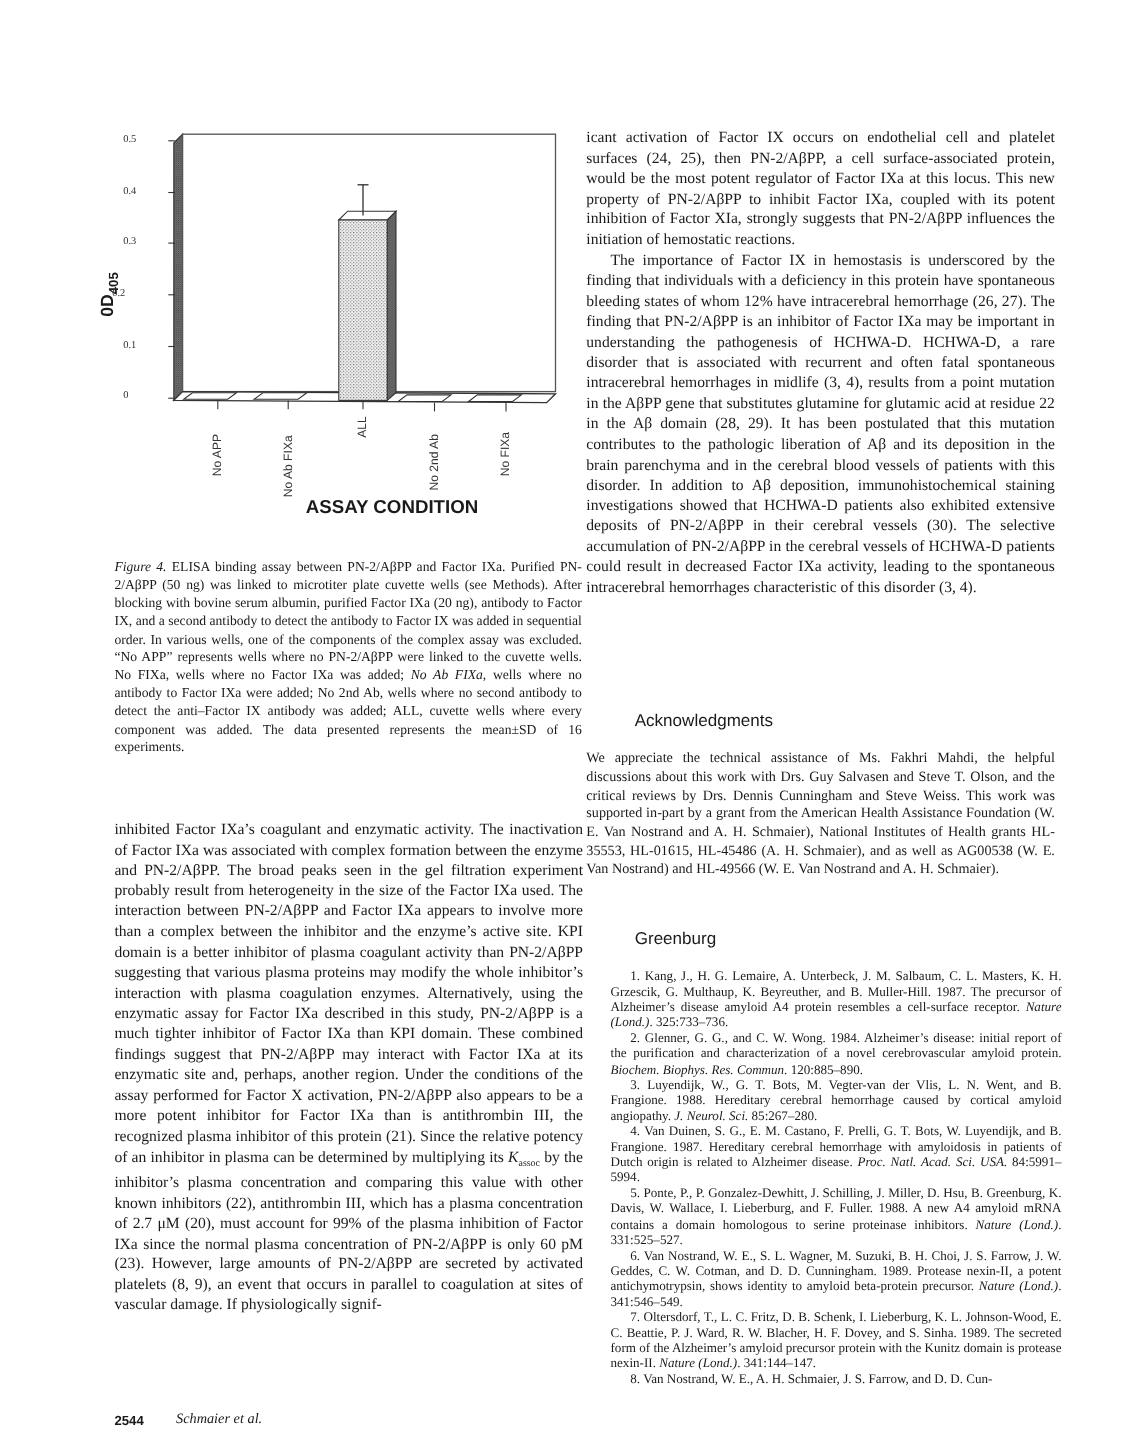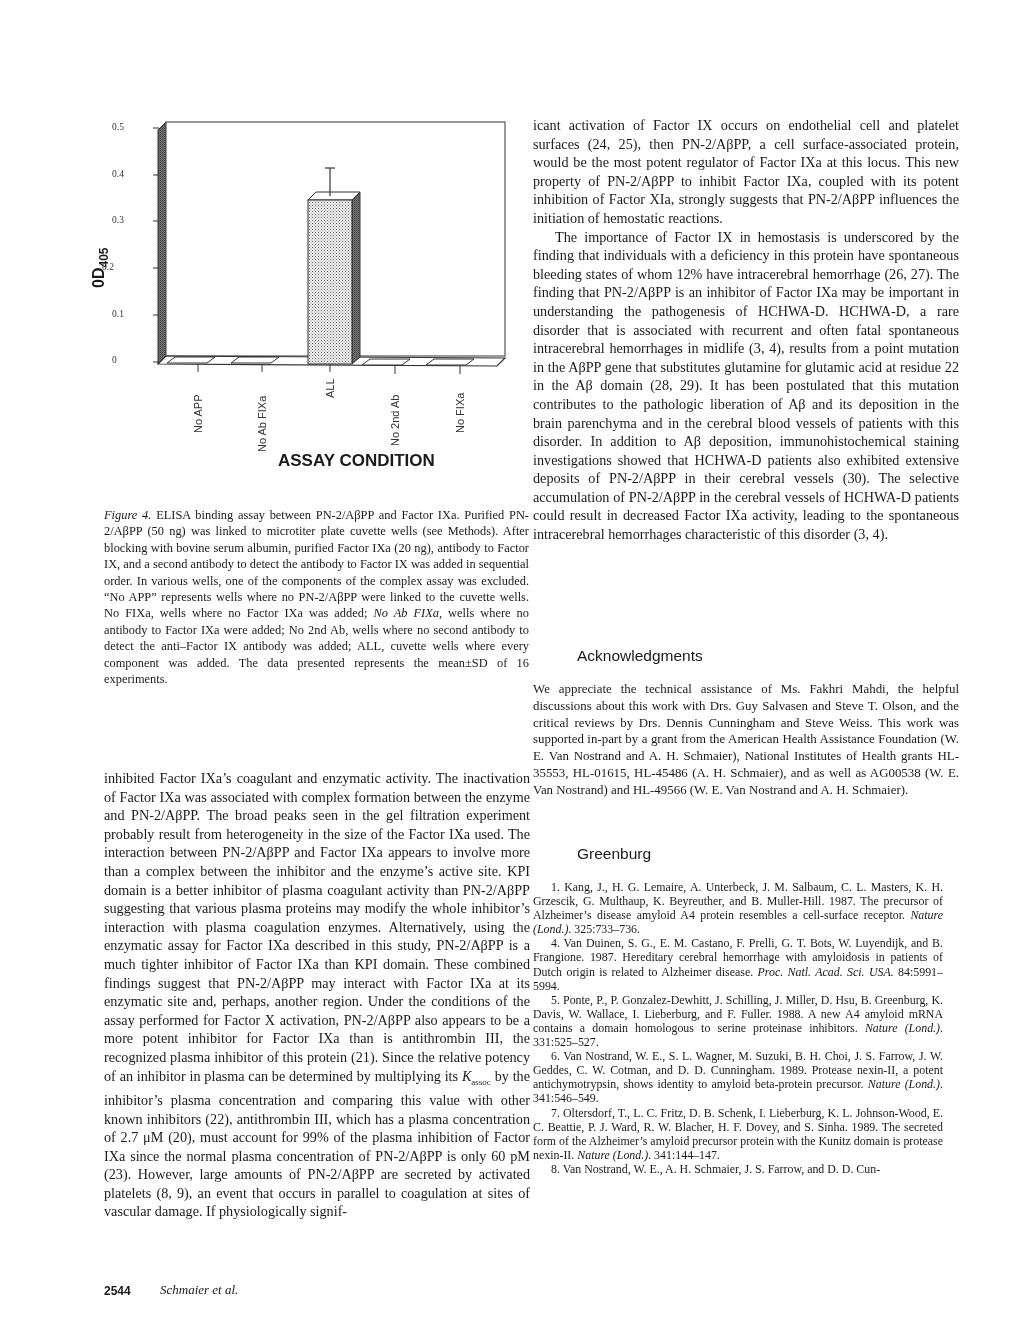--- a/index.html
+++ b/index.html
@@ -5,21 +5,21 @@
   html, body { margin:0; padding:0; background:#ffffff; }
   body { width:1020px; height:1320px; position:relative; overflow:hidden;
          font-family:"Liberation Serif", serif; color:#1a1a1a; }
   .abs { position:absolute; }
   .col-text { font-size:14.2px; line-height:18.6px; text-align:justify; }
   .col-text p { margin:0; }
   .indent { text-indent:22px; }
   .caption { font-size:12.4px; line-height:16.4px; text-align:justify; }
   .caption p { margin:0; }
   .sec-head { font-family:"Liberation Sans", sans-serif; font-weight:normal; font-size:15.5px;margin-left:44px; }
-  .refs { font-size:11.9px; line-height:14.1px; text-align:justify; }
+  .refs { font-size:11.9px; line-height:14.1px; text-align:justify;margin-left:22px; }
   .refs p { margin:0; text-indent:18px; }
   .ack { font-size:12.9px; line-height:16.8px; text-align:justify; }
   .ack p { margin:0; }
   .footer-num { font-family:"Liberation Sans", sans-serif; font-weight:bold; font-size:12px; }
   .footer-auth { font-style:italic; font-size:13px; }
   .tick-label { font-size:9.5px; font-family:"Liberation Serif", serif; color:#333; position:absolute; text-align:left; width:28px; }
   .cat-label { font-family:"Liberation Sans", sans-serif; font-size:11px; color:#333; position:absolute;
                transform-origin: left top; transform: rotate(-90deg); white-space:nowrap; }
   .axis-title { font-family:"Liberation Sans", sans-serif; font-weight:bold; font-size:17px; }
   .ytitle { font-family:"Liberation Sans", sans-serif; font-weight:bold; font-size:16px;
@@ -102,37 +102,39 @@
   <div class="cat-label" style="left:329px;top:346px;">No 2nd Ab</div>
   <div class="cat-label" style="left:394px;top:333px;">No FIXa</div>
 
   <div class="abs axis-title" style="left:190px;top:351px;margin-left:28px;">ASSAY CONDITION</div>
 
   <div class="abs caption" style="left:44px;top:407px;width:425px;">
     <p><span class="it">Figure 4.</span><span> ELISA binding assay between PN-2/AβPP and Factor IXa. Purified PN-2/AβPP (50 ng) was linked to microtiter plate cuvette wells (see Methods). After blocking with bovine serum albumin, purified Factor IXa (20 ng), antibody to Factor IX, and a second antibody to detect the antibody to Factor IX was added in sequential order. In various wells, one of the components of the complex assay was excluded. “No APP” represents wells where no PN-2/AβPP were linked to the cuvette wells. No FIXa, wells where no Factor IXa was added; </span><span class="it">No Ab FIXa,</span><span> wells where no antibody to Factor IXa were added; No 2nd Ab, wells where no second antibody to detect the anti–Factor IX antibody was added; ALL, cuvette wells where every component was added. The data presented represents the mean±SD of 16 experiments.</span></p>
   </div>
 </div>
 
-<div class="abs col-text" style="left:104px;top:745px;width:426px;margin-top:24px;">
+<div class="abs col-text" style="left:104px;top:745px;width:426px;">
   <p><span>inhibited Factor IXa’s coagulant and enzymatic activity. The inactivation of Factor IXa was associated with complex formation between the enzyme and PN-2/AβPP. The broad peaks seen in the gel filtration experiment probably result from heterogeneity in the size of the Factor IXa used. The interaction between PN-2/AβPP and Factor IXa appears to involve more than a complex between the inhibitor and the enzyme’s active site. KPI domain is a better inhibitor of plasma coagulant activity than PN-2/AβPP suggesting that various plasma proteins may modify the whole inhibitor’s interaction with plasma coagulation enzymes. Alternatively, using the enzymatic assay for Factor IXa described in this study, PN-2/AβPP is a much tighter inhibitor of Factor IXa than KPI domain. These combined findings suggest that PN-2/AβPP may interact with Factor IXa at its enzymatic site and, perhaps, another region. Under the conditions of the assay performed for Factor X activation, PN-2/AβPP also appears to be a more potent inhibitor for Factor IXa than is antithrombin III, the recognized plasma inhibitor of this protein (21). Since the relative potency of an inhibitor in plasma can be determined by multiplying its </span><span class="it">K</span><sub style="font-size:9px;">assoc</sub><span> by the inhibitor’s plasma concentration and comparing this value with other known inhibitors (22), antithrombin III, which has a plasma concentration of 2.7 μM (20), must account for 99% of the plasma inhibition of Factor IXa since the normal plasma concentration of PN-2/AβPP is only 60 pM (23). However, large amounts of PN-2/AβPP are secreted by activated platelets (8, 9), an event that occurs in parallel to coagulation at sites of vascular damage. If physiologically signif-</span></p>
 </div>
 
 <div class="abs col-text" style="left:533px;top:116px;width:426px;">
   <p>icant activation of Factor IX occurs on endothelial cell and platelet surfaces (24, 25), then PN-2/AβPP, a cell surface-associated protein, would be the most potent regulator of Factor IXa at this locus. This new property of PN-2/AβPP to inhibit Factor IXa, coupled with its potent inhibition of Factor XIa, strongly suggests that PN-2/AβPP influences the initiation of hemostatic reactions.</p>
   <p class="indent">The importance of Factor IX in hemostasis is underscored by the finding that individuals with a deficiency in this protein have spontaneous bleeding states of whom 12% have intracerebral hemorrhage (26, 27). The finding that PN-2/AβPP is an inhibitor of Factor IXa may be important in understanding the pathogenesis of HCHWA-D. HCHWA-D, a rare disorder that is associated with recurrent and often fatal spontaneous intracerebral hemorrhages in midlife (3, 4), results from a point mutation in the AβPP gene that substitutes glutamine for glutamic acid at residue 22 in the Aβ domain (28, 29). It has been postulated that this mutation contributes to the pathologic liberation of Aβ and its deposition in the brain parenchyma and in the cerebral blood vessels of patients with this disorder. In addition to Aβ deposition, immunohistochemical staining investigations showed that HCHWA-D patients also exhibited extensive deposits of PN-2/AβPP in their cerebral vessels (30). The selective accumulation of PN-2/AβPP in the cerebral vessels of HCHWA-D patients could result in decreased Factor IXa activity, leading to the spontaneous intracerebral hemorrhages characteristic of this disorder (3, 4).</p>
 </div>
 
 <div class="abs sec-head" style="left:533px;top:647px;">Acknowledgments</div>
 <div class="abs ack" style="left:533px;top:681px;width:426px;">
   <p>We appreciate the technical assistance of Ms. Fakhri Mahdi, the helpful discussions about this work with Drs. Guy Salvasen and Steve T. Olson, and the critical reviews by Drs. Dennis Cunningham and Steve Weiss. This work was supported in-part by a grant from the American Health Assistance Foundation (W. E. Van Nostrand and A. H. Schmaier), National Institutes of Health grants HL-35553, HL-01615, HL-45486 (A. H. Schmaier), and as well as AG00538 (W. E. Van Nostrand) and HL-49566 (W. E. Van Nostrand and A. H. Schmaier).</p>
 </div>
 
 <div class="abs sec-head" style="left:533px;top:845px;">Greenburg</div>
 <div class="abs refs" style="left:533px;top:880px;width:410px;">
   <p><span>1. Kang, J., H. G. Lemaire, A. Unterbeck, J. M. Salbaum, C. L. Masters, K. H. Grzescik, G. Multhaup, K. Beyreuther, and B. Muller-Hill. 1987. The precursor of Alzheimer’s disease amyloid A4 protein resembles a cell-surface receptor. </span><span class="it">Nature (Lond.)</span><span>. 325:733–736.</span></p>
+  <p><span>2. Glenner, G. G., and C. W. Wong. 1984. Alzheimer’s disease: initial report of the purification and characterization of a novel cerebrovascular amyloid protein. </span><span class="it">Biochem. Biophys. Res. Commun.</span><span> 120:885–890.</span></p>
+  <p><span>3. Luyendijk, W., G. T. Bots, M. Vegter-van der Vlis, L. N. Went, and B. Frangione. 1988. Hereditary cerebral hemorrhage caused by cortical amyloid angiopathy. </span><span class="it">J. Neurol. Sci.</span><span> 85:267–280.</span></p>
   <p><span>4. Van Duinen, S. G., E. M. Castano, F. Prelli, G. T. Bots, W. Luyendijk, and B. Frangione. 1987. Hereditary cerebral hemorrhage with amyloidosis in patients of Dutch origin is related to Alzheimer disease. </span><span class="it">Proc. Natl. Acad. Sci. USA.</span><span> 84:5991–5994.</span></p>
   <p><span>5. Ponte, P., P. Gonzalez-Dewhitt, J. Schilling, J. Miller, D. Hsu, B. Greenburg, K. Davis, W. Wallace, I. Lieberburg, and F. Fuller. 1988. A new A4 amyloid mRNA contains a domain homologous to serine proteinase inhibitors. </span><span class="it">Nature (Lond.)</span><span>. 331:525–527.</span></p>
   <p><span>6. Van Nostrand, W. E., S. L. Wagner, M. Suzuki, B. H. Choi, J. S. Farrow, J. W. Geddes, C. W. Cotman, and D. D. Cunningham. 1989. Protease nexin-II, a potent antichymotrypsin, shows identity to amyloid beta-protein precursor. </span><span class="it">Nature (Lond.)</span><span>. 341:546–549.</span></p>
   <p><span>7. Oltersdorf, T., L. C. Fritz, D. B. Schenk, I. Lieberburg, K. L. Johnson-Wood, E. C. Beattie, P. J. Ward, R. W. Blacher, H. F. Dovey, and S. Sinha. 1989. The secreted form of the Alzheimer’s amyloid precursor protein with the Kunitz domain is protease nexin-II. </span><span class="it">Nature (Lond.)</span><span>. 341:144–147.</span></p>
   <p><span>8. Van Nostrand, W. E., A. H. Schmaier, J. S. Farrow, and D. D. Cun-</span><span class="it"></span><span></span></p>
 </div>
 
 <div class="abs footer-num" style="left:104px;top:1284px;">2544</div>
 <div class="abs footer-auth" style="left:160px;top:1282px;">Schmaier et al.</div>
 

